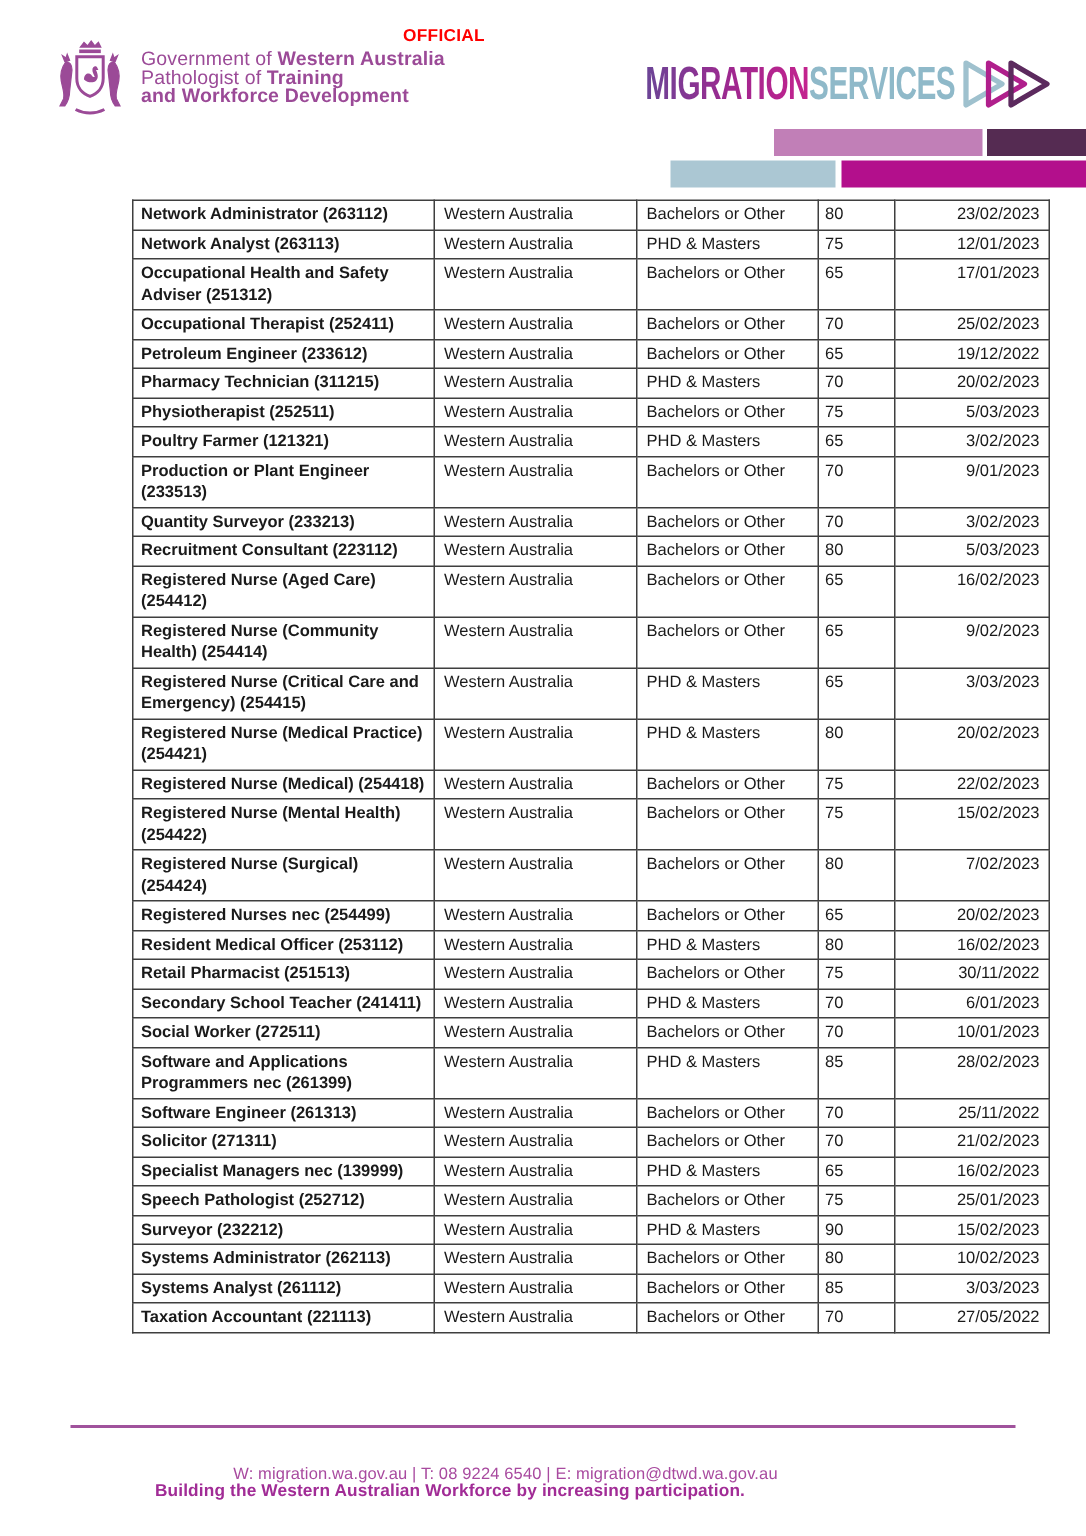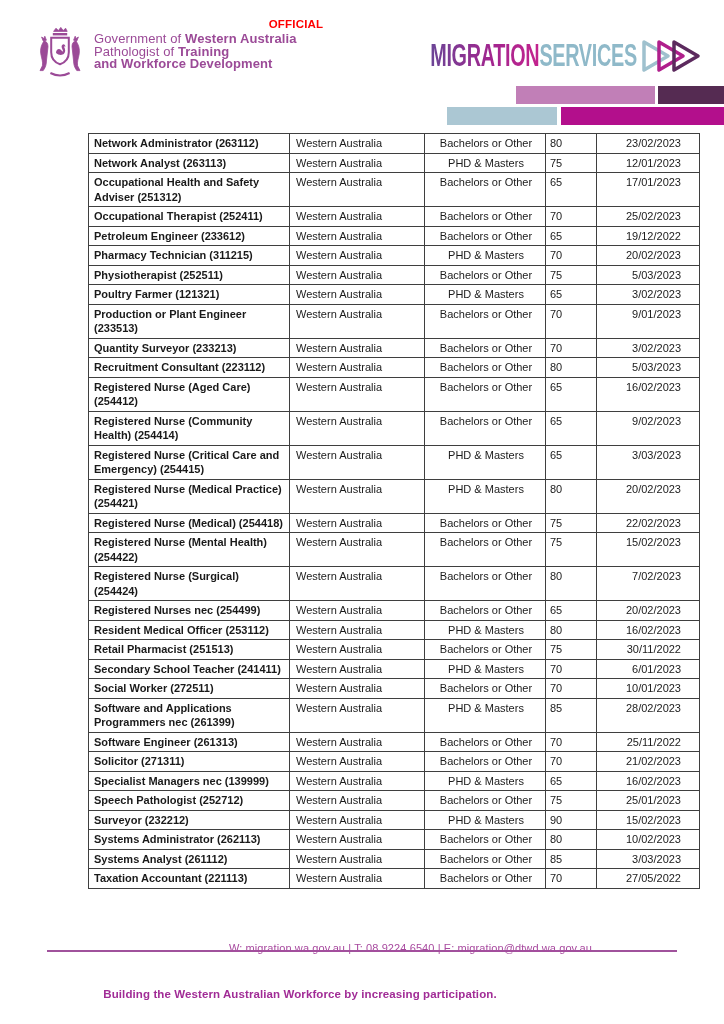--- a/index.html
+++ b/index.html
@@ -47,28 +47,28 @@
     border-collapse:collapse; table-layout:fixed;
     font-size:11px; color:#1a1a1a;
   }
   .occ-table td {
     border:1px solid #3f3f3f; vertical-align:top;
     padding:2px 4px; line-height:14.5px;
     overflow:hidden;
   }
   .occ-table td:nth-child(1) { font-weight:bold; padding-left:5px; }
   .occ-table td:nth-child(2) { padding-left:6px; }
-  .occ-table td:nth-child(3) { padding-left:6px;text-align:center; }
+  .occ-table td:nth-child(3) { padding-left:6px; }
   .occ-table td:nth-child(4) { text-align:left; padding-right:9px; }
-  .occ-table td:nth-child(5) { text-align:right; padding-right:18px; }
+  .occ-table td:nth-child(5) { text-align:right; padding-right:6px; }
 
   
   .footer-rule { position:absolute; left:47px; top:950px; width:630px; height:2px; background:#a0529c; }
   .footer-contact {
-    position:absolute; left:0; top:942px; width:592px; text-align:right;
+    position:absolute; left:0; top:977px; width:674px; text-align:center;
     color:#a84a9f; font-size:11px; letter-spacing:0.1px;
   }
   .footer-slogan {
     position:absolute; left:0; top:988px; width:600px; text-align:center;
     color:#a12c96; font-size:11.5px; font-weight:bold; letter-spacing:0.1px;
   }
 </style>
 </head>
 <body>
 

